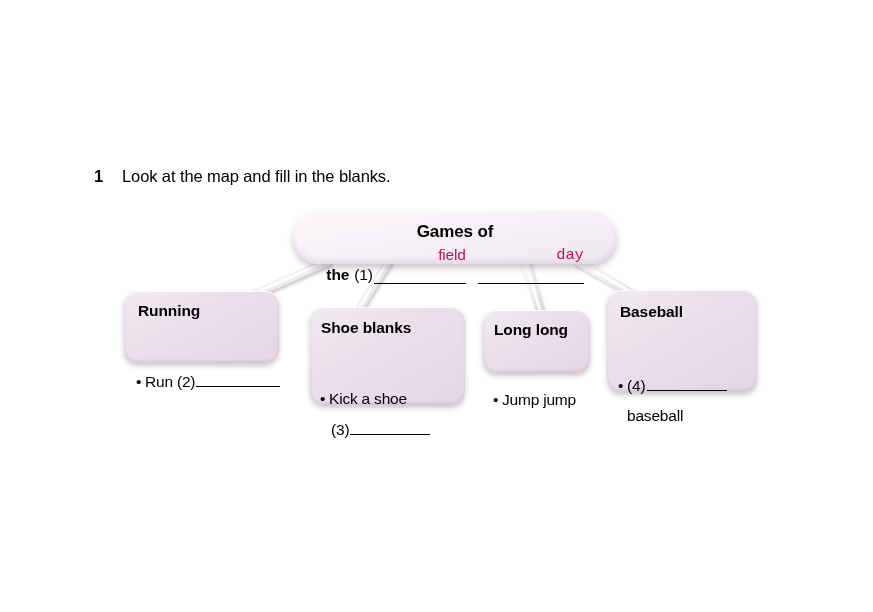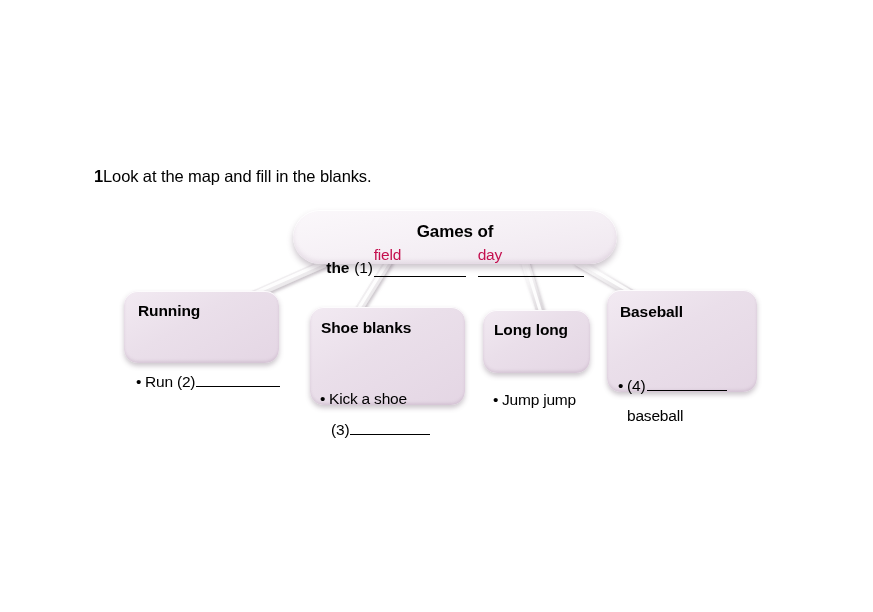--- a/index.html
+++ b/index.html
@@ -34,21 +34,21 @@
   }
   .instruction .q-num {
     font-size: 16.5px;
     font-weight: bold;
     color: #000;
     letter-spacing: -0.2px;
   }
   .instruction .q-text {
     font-size: 16.5px;
     color: #000;
-    margin-left: 0;
+    margin-left: 19px;
     letter-spacing: -0.1px;
   }
 
   
   .connector-layer {
     position: absolute;
     left: 0; top: 0;
     width: 873px;
     height: 612px;
     pointer-events: none;
@@ -127,26 +127,26 @@
   }
   .root-line2 .numlabel {
     font-size: 15.5px;
     margin-left: 5px;
     letter-spacing: -0.2px;
   }
   .answer-slot {
     position: relative;
     display: inline-block;
     border-bottom: 1.4px solid #000;
-    text-align: left;
-    font-size: 15.5px;
-    padding-bottom: 12px;
+    text-align: right;
+    font-size: 15.5px;
+    padding-bottom: 19px;
   }
   .answer-slot.slot-a { width: 92px; margin-left: 1px; }
-  .answer-slot.slot-b { width: 106px; margin-left: 12px; }
+  .answer-slot.slot-b { width: 106px; margin-left: 12px; font-family: Liberation Mono, monospace; }
   .answer-text {
     color: #c4104f;
     font-size: 15.5px;
     letter-spacing: -0.2px;
   }
 
   
   #node-running { left: 124px; top: 291px; width: 155px; height: 72px; }
   #node-running .title { position: absolute; left: 14px; top: 12px; }
   #node-running .item  { position: absolute; left: 12px; top: 38px; }

